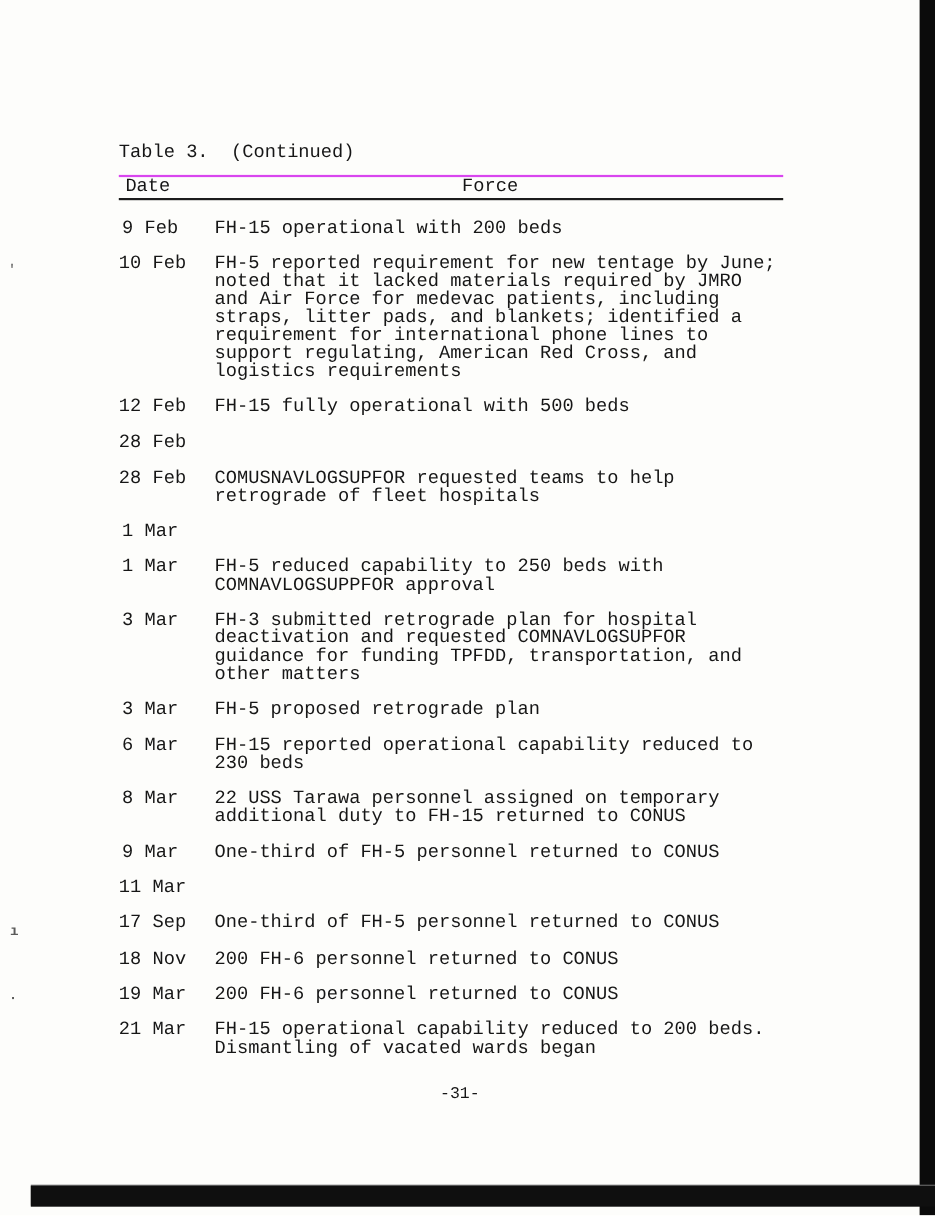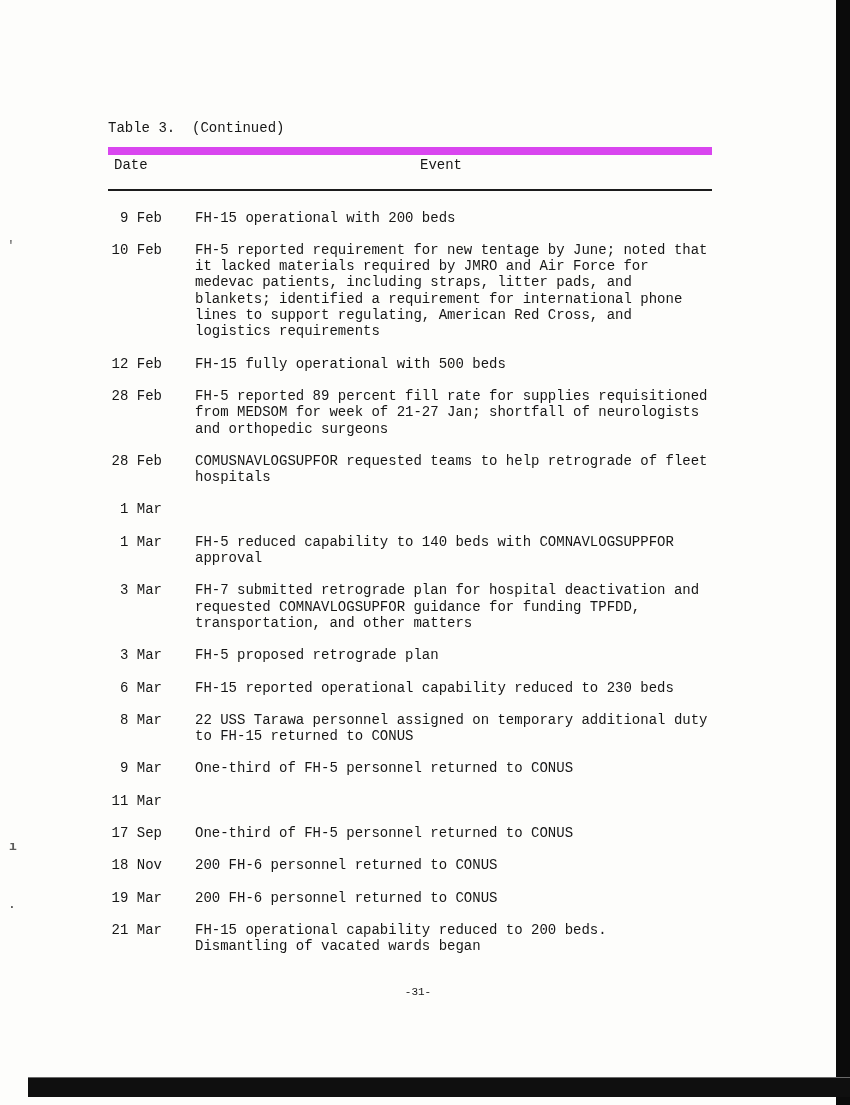--- a/index.html
+++ b/index.html
@@ -41,34 +41,34 @@
     color: #333;
     opacity: 0.8;
   }
   .artifact.a1 { left: 7px;  top: 238px; }
   .artifact.a2 { left: 9px;  top: 839px; font-weight: bold; }
   .artifact.a3 { left: 8px;  top: 900px; font-weight: bold; }
 
   .content {
     position: absolute;
     left: 108px;
-    top: 120px;
+    top: 132px;
     width: 604px;
-    font-size: 14px;
+    font-size: 17px;
     line-height: 16.3px;
   }
   .table-title {
     white-space: pre;
     margin-bottom: 11px;
   }
   .thead {
     position: relative;
-    border-top: 8px solid #d946ef;
+    border-top: 2px solid #d946ef;
     border-bottom: 2px solid #1c1c1c;
-    padding: 2px 0 15px 0;
+    padding: 2px 0 0 0;
   }
   .thead .hdr-date {
     display: inline-block;
     margin-left: 6px;
   }
   .thead .hdr-event {
     position: absolute;
     left: 312px;
     top: 2px;
   }
@@ -90,72 +90,71 @@
     width: 514px;
     white-space: pre-wrap;
   }
   .page-number {
     position: absolute;
     top: 986px;
     left: 0;
     width: 836px;
     text-align: center;
     font-family: "Liberation Mono", "DejaVu Sans Mono", monospace;
-    font-size: 11px;
+    font-size: 15px;
     color: #161616;
   }
 </style>
 </head>
 <body>
 
 <div class="page">
 
   <span class="artifact a1">'</span>
   <span class="artifact a2">ı</span>
   <span class="artifact a3">·</span>
 
   <div class="content">
     <div class="table-title">Table 3.  (Continued)</div>
 
     <div class="thead">
       <span class="hdr-date">Date</span>
-      <span class="hdr-event">Event</span>
+      <span class="hdr-event">Force</span>
     </div>
 
     <div class="rows">
         <div class="trow">
           <div class="date-cell">9 Feb</div>
           <div class="event-cell">FH-15 operational with 200 beds</div>
         </div>
         <div class="trow">
           <div class="date-cell">10 Feb</div>
           <div class="event-cell">FH-5 reported requirement for new tentage by June; noted that it lacked materials required by JMRO and Air Force for medevac patients, including straps, litter pads, and blankets; identified a requirement for international phone lines to support regulating, American Red Cross, and logistics requirements</div>
         </div>
         <div class="trow">
           <div class="date-cell">12 Feb</div>
           <div class="event-cell">FH-15 fully operational with 500 beds</div>
         </div>
         <div class="trow">
           <div class="date-cell">28 Feb</div>
-          <div class="event-cell">FH-5 reported 89 percent fill rate for supplies requisitioned from MEDSOM for week of 21-27 Jan; shortfall of neurologists and orthopedic surgeons</div>
         </div>
         <div class="trow">
           <div class="date-cell">28 Feb</div>
           <div class="event-cell">COMUSNAVLOGSUPFOR requested teams to help retrograde of fleet hospitals</div>
         </div>
         <div class="trow">
           <div class="date-cell">1 Mar</div>
         </div>
         <div class="trow">
           <div class="date-cell">1 Mar</div>
-          <div class="event-cell">FH-5 reduced capability to 140 beds with COMNAVLOGSUPPFOR approval</div>
+          <div class="event-cell">FH-5 reduced capability to 250 beds with COMNAVLOGSUPPFOR approval</div>
         </div>
         <div class="trow">
           <div class="date-cell">3 Mar</div>
-          <div class="event-cell">FH-7 submitted retrograde plan for hospital deactivation and requested COMNAVLOGSUPFOR guidance for funding TPFDD, transportation, and other matters</div>
+          <div class="event-cell">FH-3 submitted retrograde plan for hospital deactivation and requested COMNAVLOGSUPFOR guidance for funding TPFDD, transportation, and other matters</div>
         </div>
         <div class="trow">
           <div class="date-cell">3 Mar</div>
           <div class="event-cell">FH-5 proposed retrograde plan</div>
         </div>
         <div class="trow">
           <div class="date-cell">6 Mar</div>
           <div class="event-cell">FH-15 reported operational capability reduced to 230 beds</div>
         </div>
         <div class="trow">

